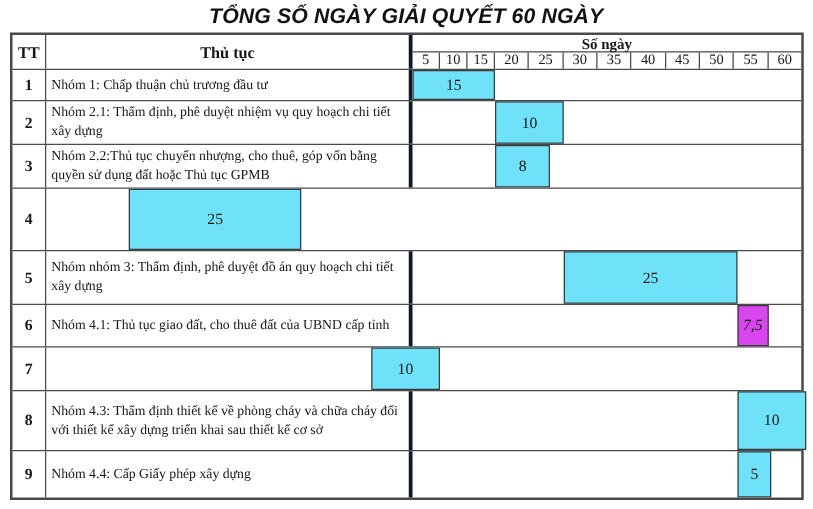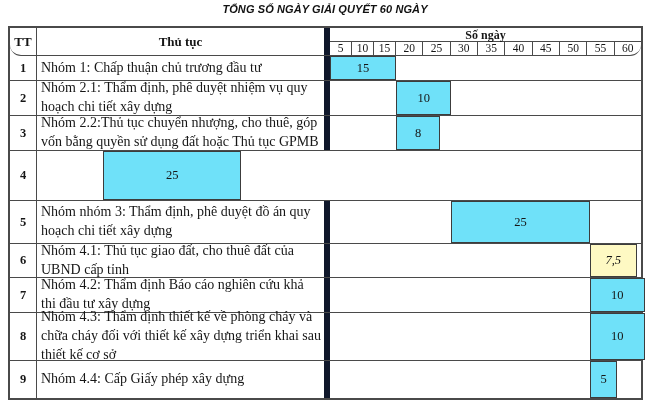--- a/index.html
+++ b/index.html
@@ -3,51 +3,51 @@
 <meta charset="utf-8">
 <style>
   html,body{margin:0;padding:0;background:#fff;}
   .canvas{
     position:relative;width:650px;height:407px;background:#ffffff;overflow:hidden;
     font-family:"Liberation Serif","DejaVu Serif",serif;color:#161616;
   }
   .title{
     position:absolute;top:3px;left:0;width:650px;text-align:center;
     font-family:"Liberation Sans","DejaVu Sans",sans-serif;
-    font-size:11px;font-weight:700;font-style:italic;letter-spacing:.1px;color:#111;
+    font-size:17px;font-weight:700;font-style:italic;letter-spacing:.1px;color:#111;
   }
   .gantt-table{
     position:absolute;left:8px;top:26px;width:635px;box-sizing:border-box;
     border:2px solid #4a4a4a;background:#fff;
   }
-  .hdr{display:flex;box-sizing:border-box;border-bottom:1px solid #4a4a4a;height:28px;border-radius:11px;}
+  .hdr{display:flex;box-sizing:border-box;border-bottom:1px solid #4a4a4a;height:28px;}
   .cell{box-sizing:border-box;}
   .tt-col{flex:0 0 27px;border-right:1px solid #4a4a4a;display:flex;align-items:center;justify-content:center;}
-  .proc-col{flex:0 0 293px;border-right:6px solid #0f172a;}
+  .proc-col{flex:0 0 293px;border-right:3px solid #0f172a;}
   .day-col{flex:1 1 0;}
   .hdr .tt-col,.hdr .proc-col{font-weight:700;font-size:13px;display:flex;align-items:center;justify-content:center;}
   .day-head{display:flex;flex-direction:column;height:100%;}
   .day-head-label{
     flex:0 0 14px;display:flex;align-items:center;justify-content:center;
     font-weight:700;font-size:12px;border-bottom:1px solid #4a4a4a;box-sizing:border-box;line-height:1;text-align:right;
   }
   .day-ticks{flex:1 1 auto;display:flex;}
   .tick{
     box-sizing:border-box;border-right:1px solid #4a4a4a;
     display:flex;align-items:center;justify-content:center;
     font-size:11.5px;line-height:1;
   }
   .tick:last-child{border-right:none;}
   .tick.narrow{flex:0 0 22px;}
   .tick.wide{flex:1 1 0;}
   .row{display:flex;box-sizing:border-box;border-bottom:1px solid #4a4a4a;}
   .row:last-child{border-bottom:none;}
   .row .tt-col{font-weight:700;font-size:12.5px;}
   .row .proc-col{
-    display:flex;align-items:center;font-size:14px;line-height:1.34;
+    display:flex;align-items:center;font-size:11px;line-height:1.34;
     padding:1px 3px 1px 4px;
   }
   .daycell{flex:1 1 0;position:relative;box-sizing:border-box;}
   .bar{
     position:absolute;top:0;bottom:0;box-sizing:border-box;
     border:1px solid #3c3c3c;
     display:flex;align-items:center;justify-content:center;
     font-size:12.5px;line-height:1;
   }
 </style>
@@ -128,29 +128,28 @@
       <div class="bar" style="left: 121.3px; width: 138.3px; background: rgb(111, 225, 249); border-color: rgb(60, 60, 60);">
               <span>25</span>
             </div>
     </div>
   </div>
 
   <div class="row" style="height: 34px;">
     <div class="cell tt-col">6</div>
     <div class="cell proc-col">Nhóm 4.1: Thủ tục giao đất, cho thuê đất của UBND cấp tỉnh</div>
     <div class="daycell">
-      <div class="bar" style="left: 259.7px; width: 47px; background: #fef9c3; border-color: rgb(60, 60, 60); font-style: italic;">
+      <div class="bar" style="left: 259.7px; width: 25px; background: #d946ef; border-color: rgb(60, 60, 60); font-style: italic;">
               <span>7,5</span>
             </div>
     </div>
   </div>
 
   <div class="row" style="height: 35px;">
     <div class="cell tt-col">7</div>
-    <div class="cell proc-col">Nhóm 4.2: Thẩm định Báo cáo nghiên cứu khả thi đầu tư xây dựng</div>
     <div class="daycell">
       <div class="bar" style="left: 259.7px; width: 55.3px; background: rgb(111, 225, 249); border-color: rgb(60, 60, 60);">
               <span>10</span>
             </div>
     </div>
   </div>
 
   <div class="row" style="height: 48px;">
     <div class="cell tt-col">8</div>
     <div class="cell proc-col">Nhóm 4.3: Thẩm định thiết kế về phòng cháy và chữa cháy đối với thiết kế xây dựng triển khai sau thiết kế cơ sở</div>

